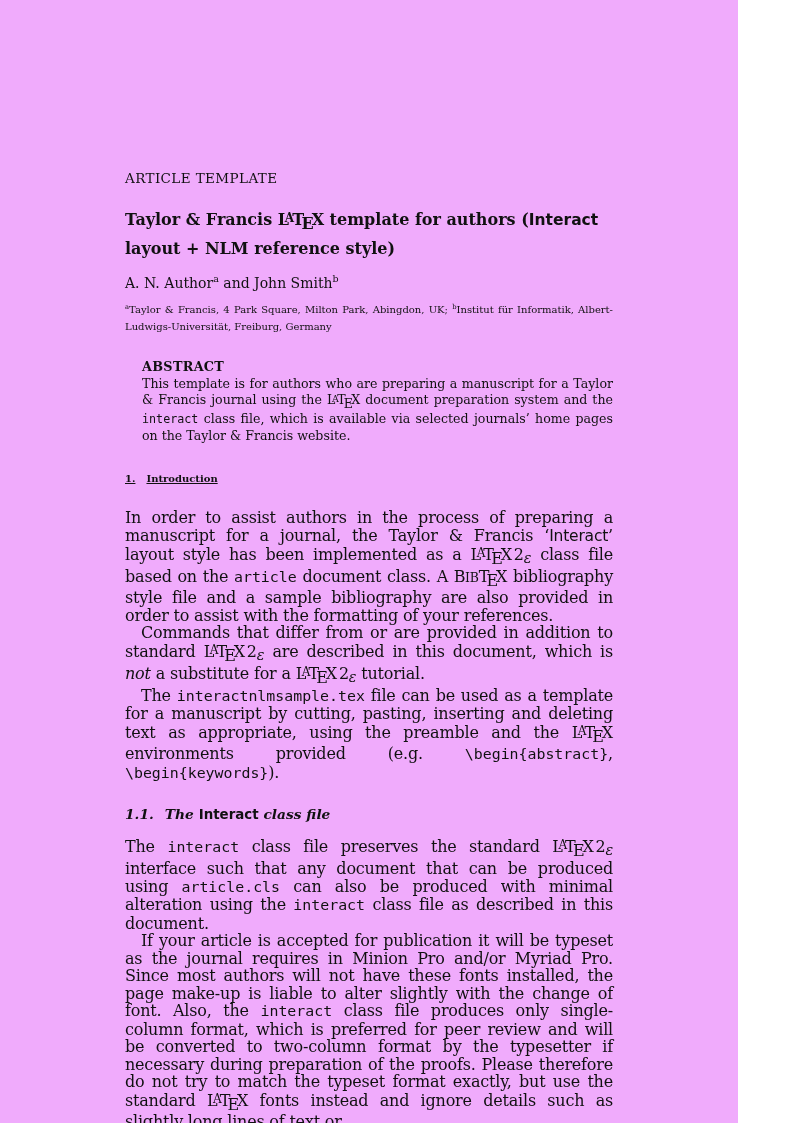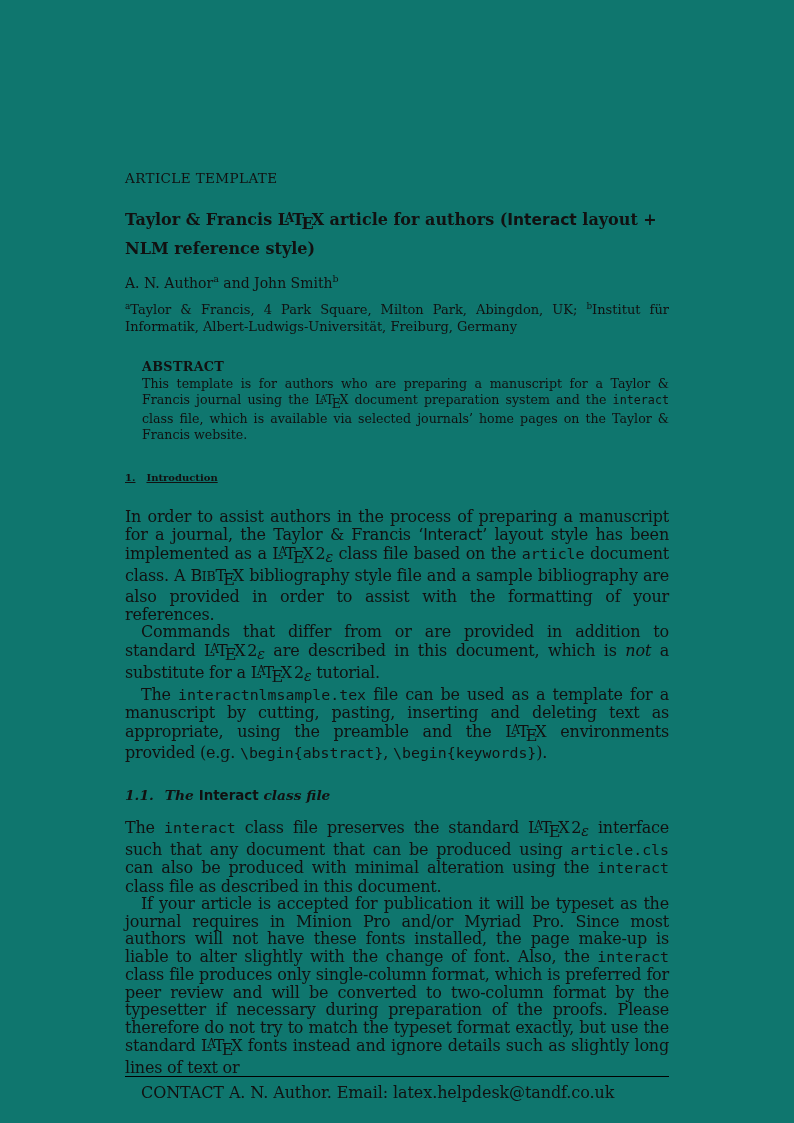--- a/index.html
+++ b/index.html
@@ -1,27 +1,27 @@
 <!DOCTYPE html>
 <html><head>
 <meta charset="utf-8">
 <title>Article Template</title>
 <style>
   html,body{margin:0;padding:0;background:#ffffff;}
   .page{
-    width:794px;height:1123px;box-sizing:border-box;
+    width:738px;height:1123px;box-sizing:border-box;
     padding:170px 125px 150px 125px;
     display:flex;flex-direction:column;
-    font-family:"DejaVu Serif",serif;color:#111111;background:#0f766e;
+    font-family:"DejaVu Serif",serif;color:#111111;background:#f0abfc;
     overflow:hidden;
   }
   .running-head{font-size:13.5px;letter-spacing:0.4px;margin-bottom:20px;}
   .title{font-size:16px;font-weight:bold;line-height:25px;margin:0 0 14px 0;}
   .authors{font-size:14px;margin-bottom:10px;}
-  .affiliation{font-size:13px;line-height:17px;margin-bottom:24px;text-align:justify;}
+  .affiliation{font-size:10px;line-height:17px;margin-bottom:24px;text-align:justify;}
   .meta{margin-left:17px;font-size:12.6px;line-height:15.5px;}
   .meta-block{margin-bottom:13px;}
   .meta-block:last-child{margin-bottom:0;}
   .meta-label{font-weight:bold;font-size:12.8px;letter-spacing:0.3px;margin-bottom:1px;}
   .meta-text{text-align:justify;}
   h2.section{font-size:10px;margin:30px 0 25px 0;font-weight:bold;text-decoration:underline;}
   h3.subsection{font-size:13.8px;margin:24px 0 15px 0;font-weight:bold;font-style:italic;}
   .secnum{margin-right:11px;}
   .para{margin:0;font-size:16px;line-height:17.5px;text-align:justify;letter-spacing:-0.2px;}
   .para.indent{text-indent:16px;}
@@ -39,21 +39,21 @@
   .footnote-rule{border:none;border-top:1px solid #000000;margin:0 0 6px 0;height:0;}
   .footnote-text{font-size:16px;padding-left:16px;letter-spacing:-0.1px;}
 </style>
 </head>
 <body>
 
 <div class="page">
 
   <div class="running-head">ARTICLE TEMPLATE</div>
 
-  <h1 class="title"><span>Taylor &amp; Francis </span><span class="logo"><span>L</span><span class="lA">A</span><span>T</span><span class="lE">E</span><span>X</span></span><span> article for authors (</span><span class="sans">Interact</span><span> layout + NLM reference style)</span></h1>
+  <h1 class="title"><span>Taylor &amp; Francis </span><span class="logo"><span>L</span><span class="lA">A</span><span>T</span><span class="lE">E</span><span>X</span></span><span> template for authors (</span><span class="sans">Interact</span><span> layout + NLM reference style)</span></h1>
 
   <div class="authors"><span>A. N. Author</span><span class="sup">a</span><span> and John Smith</span><span class="sup">b</span></div>
 
   <div class="affiliation"><span class="sup">a</span><span>Taylor &amp; Francis, 4 Park Square, Milton Park, Abingdon, UK; </span><span class="sup">b</span><span>Institut für Informatik, Albert-Ludwigs-Universität, Freiburg, Germany</span></div>
 
   <div class="meta">
     <div class="meta-block">
       <div class="meta-label">ABSTRACT</div>
       <div class="meta-text"><span>This template is for authors who are preparing a manuscript for a Taylor &amp; Francis journal using the </span><span class="logo"><span>L</span><span class="lA">A</span><span>T</span><span class="lE">E</span><span>X</span></span><span> document preparation system and the </span><span class="tt">interact</span><span> class file, which is available via selected journals’ home pages on the Taylor &amp; Francis website.</span></div>
     </div>

